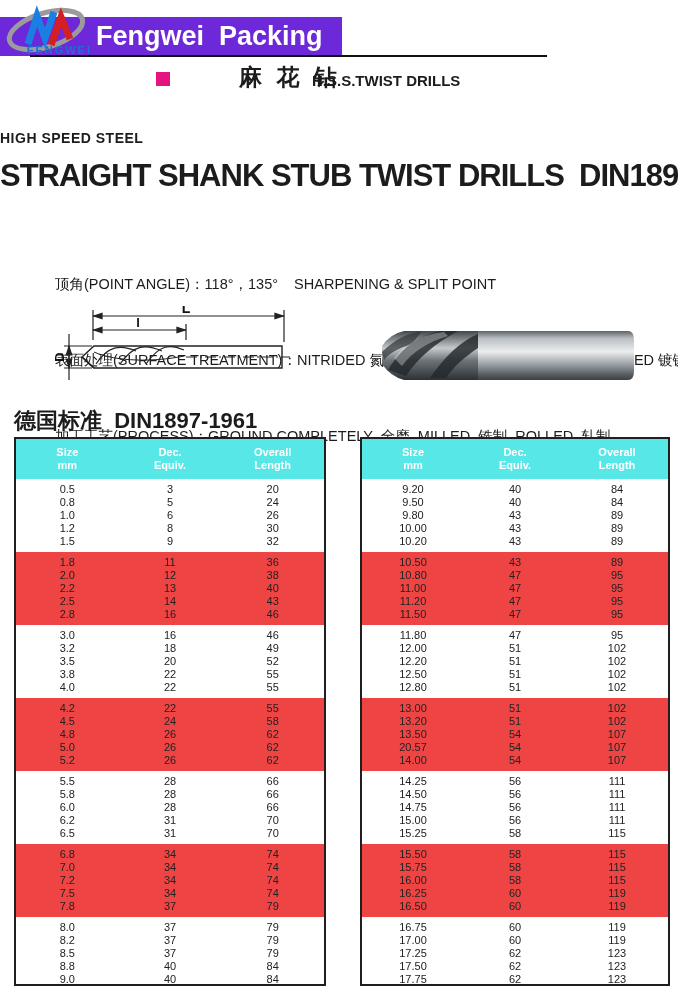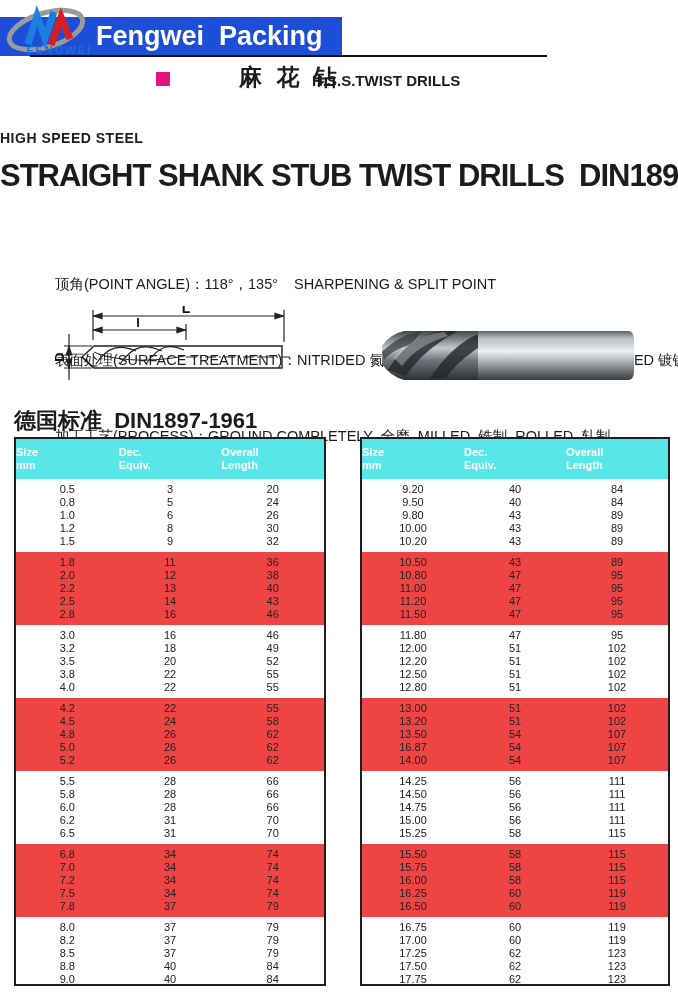--- a/index.html
+++ b/index.html
@@ -1,19 +1,19 @@
 <!DOCTYPE html>
 <html><head>
 <meta charset="utf-8">
 <style>
   html,body{margin:0;padding:0;background:#ffffff;}
   body{width:678px;height:994px;position:relative;font-family:"Liberation Sans",sans-serif;color:#1c1c1c;overflow:hidden;}
 
   
-  .banner{position:absolute;left:0;top:17px;width:342px;height:39px;background:#1d4ed8;
+  .banner{position:absolute;left:0;top:17px;width:342px;height:39px;background:#6d28d9;
           color:#fff;font-weight:bold;font-size:27px;line-height:39px;padding-left:96px;
           box-sizing:border-box;white-space:pre;}
   .hrule{position:absolute;left:30px;top:55px;width:517px;height:2px;background:#111;}
   .logo{position:absolute;left:2px;top:4px;width:92px;height:64px;}
   .logo-text{position:absolute;left:8px;top:44px;width:84px;text-align:right;
              color:#1b6fd0;font-weight:bold;font-size:11px;letter-spacing:2px;}
 
   
   .pink-sq{position:absolute;left:156px;top:72px;width:14px;height:14px;background:#e5137f;}
   .prod-cn{position:absolute;left:192px;top:62px;font-size:23px;font-weight:bold;letter-spacing:4px;margin-left:47px;}
@@ -32,21 +32,21 @@
   .drawing{position:absolute;left:36px;top:306px;}
   .photo{position:absolute;left:374px;top:318px;}
   .standard{position:absolute;left:14px;top:406px;font-size:22px;font-weight:600;white-space:pre;}
 
   
   .dtable{position:absolute;top:437px;width:312px;height:549px;border:2px solid #1f1f1f;
           box-sizing:border-box;background:#fff;}
   .dtable.left{left:14px;}
   .dtable.right{left:360px;width:310px;}
   .thead{display:flex;background:#57e7e7;color:#fff;height:40px;align-items:center;}
-  .th{flex:1;font-size:11px;font-weight:bold;line-height:13px;}
+  .th{flex:1;text-align:center;font-size:11px;font-weight:bold;line-height:13px;}
   .tgroup{padding:4px 0;}
   .tgroup.alt{background:#ef4444;}
   .trow{display:flex;height:13px;line-height:13px;}
   .td{flex:1;text-align:center;font-size:11px;color:#222;}
 </style>
 </head>
 <body>
 
 <div class="banner">Fengwei  Packing</div>
 <div class="hrule"></div>
@@ -453,21 +453,21 @@
         <div class="td">13.20</div>
         <div class="td">51</div>
         <div class="td">102</div>
       </div>
       <div class="trow">
         <div class="td">13.50</div>
         <div class="td">54</div>
         <div class="td">107</div>
       </div>
       <div class="trow">
-        <div class="td">16.87</div>
+        <div class="td">20.57</div>
         <div class="td">54</div>
         <div class="td">107</div>
       </div>
       <div class="trow">
         <div class="td">14.00</div>
         <div class="td">54</div>
         <div class="td">107</div>
       </div>
     </div>
     <div class="tgroup">

